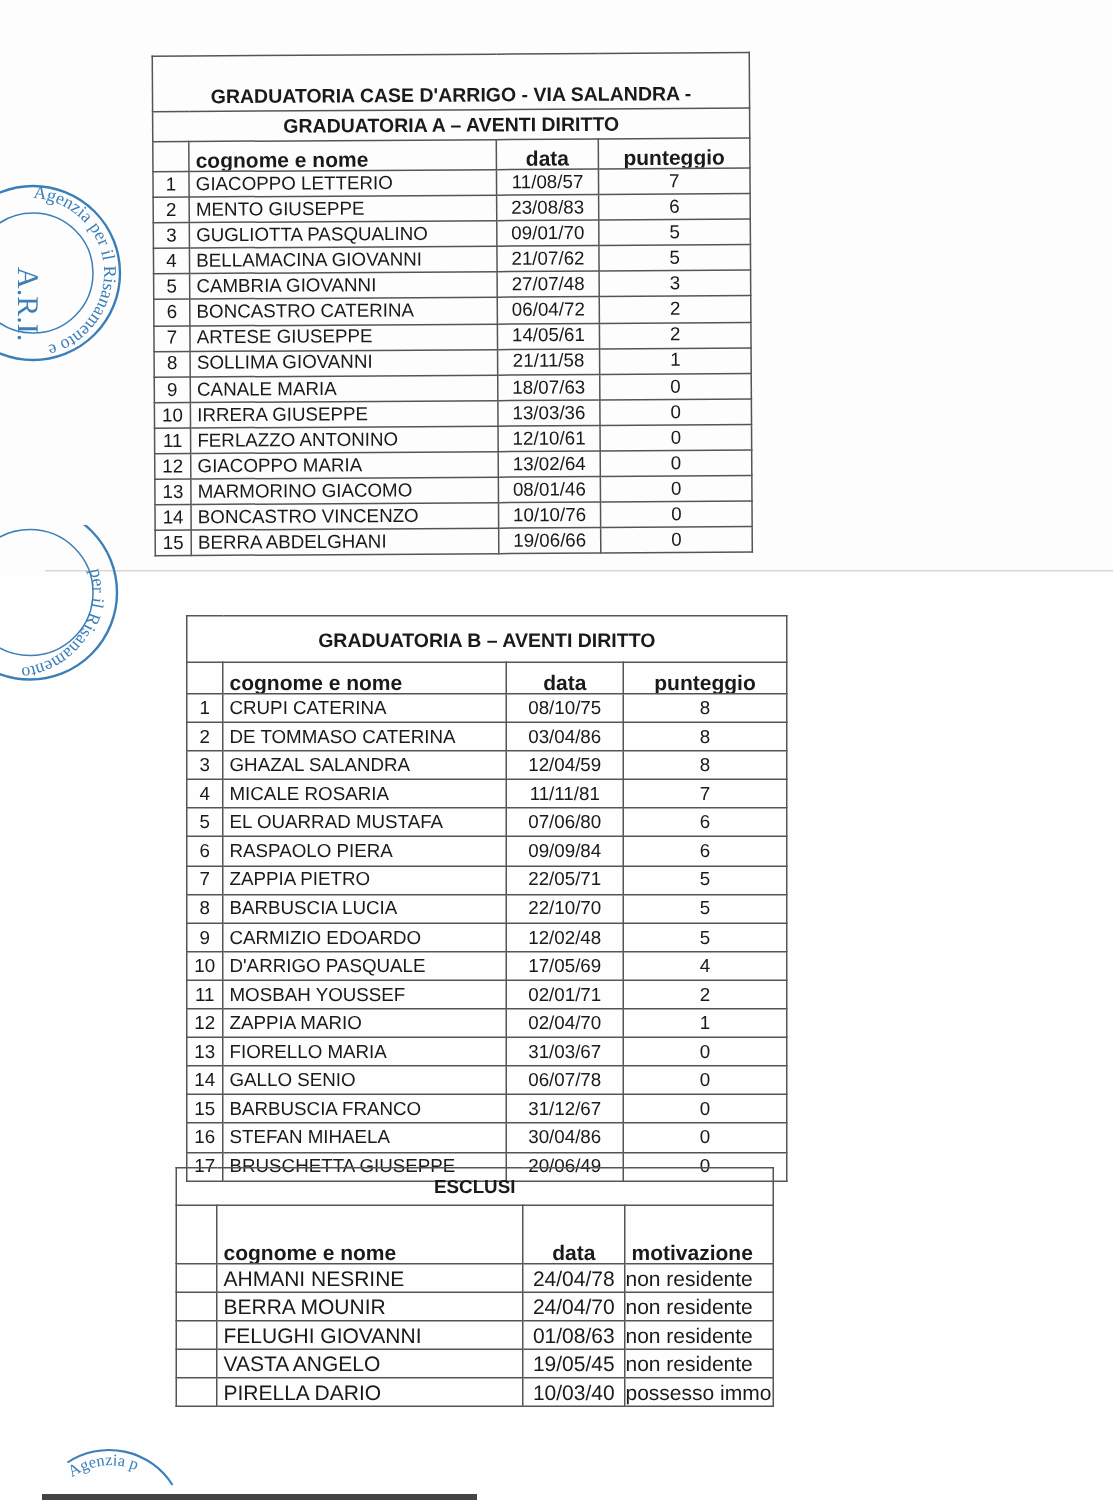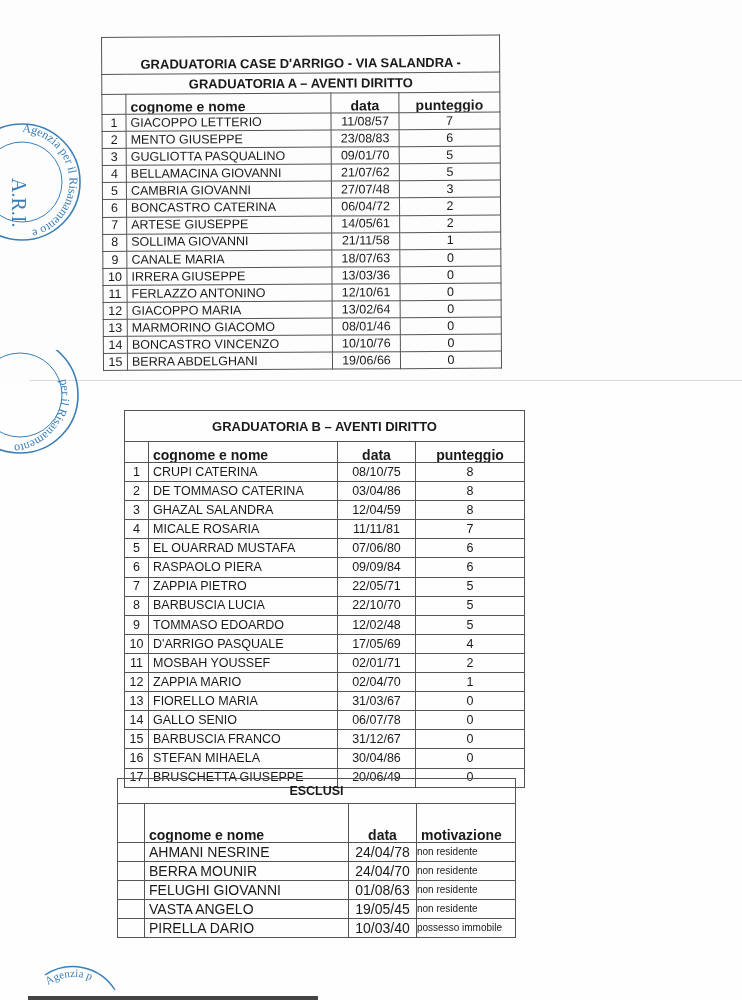--- a/index.html
+++ b/index.html
@@ -27,21 +27,21 @@
   #tableB { left:112px; top:410px; width:400px;margin-left:12px; }
   #tableB td { height:18.1px; font-size:12.5px; }
   #tableB .subtitle { height:30px; font-weight:bold; font-size:13px; text-align:center; }
   #tableB .hdr td { height:20px; font-weight:bold; font-size:14px; vertical-align:bottom; }
 
   
   #tableC { left:117px; top:778px; width:398px; }
   #tableC td { height:18px; font-size:14px; }
   #tableC .subtitle { height:24px; font-weight:bold; font-size:12.5px; text-align:center; }
   #tableC .hdr td { height:38px; font-weight:bold; font-size:14px; vertical-align:bottom; }
-  #tableC .small { font-size:10px; padding-left:0; }
+  #tableC .small { font-size:14px; padding-left:0; }
 
   .num { text-align:center; }
   .name { padding-left:4px !important; }
   .c { text-align:center; }
 
   
   .stamp { position:absolute; color:#3a7fb8; }
   .stamp svg { display:block; }
 
   .bottom-bar { position:absolute; left:28px; top:996px; width:290px; height:4px; background:#444; }
@@ -265,21 +265,21 @@
         <td class="c">5</td>
       </tr>
       <tr>
         <td class="num">8</td>
         <td class="name">BARBUSCIA LUCIA</td>
         <td class="c">22/10/70</td>
         <td class="c">5</td>
       </tr>
       <tr>
         <td class="num">9</td>
-        <td class="name">TOMMASO EDOARDO</td>
+        <td class="name">CARMIZIO EDOARDO</td>
         <td class="c">12/02/48</td>
         <td class="c">5</td>
       </tr>
       <tr>
         <td class="num">10</td>
         <td class="name">D'ARRIGO PASQUALE</td>
         <td class="c">17/05/69</td>
         <td class="c">4</td>
       </tr>
       <tr>

